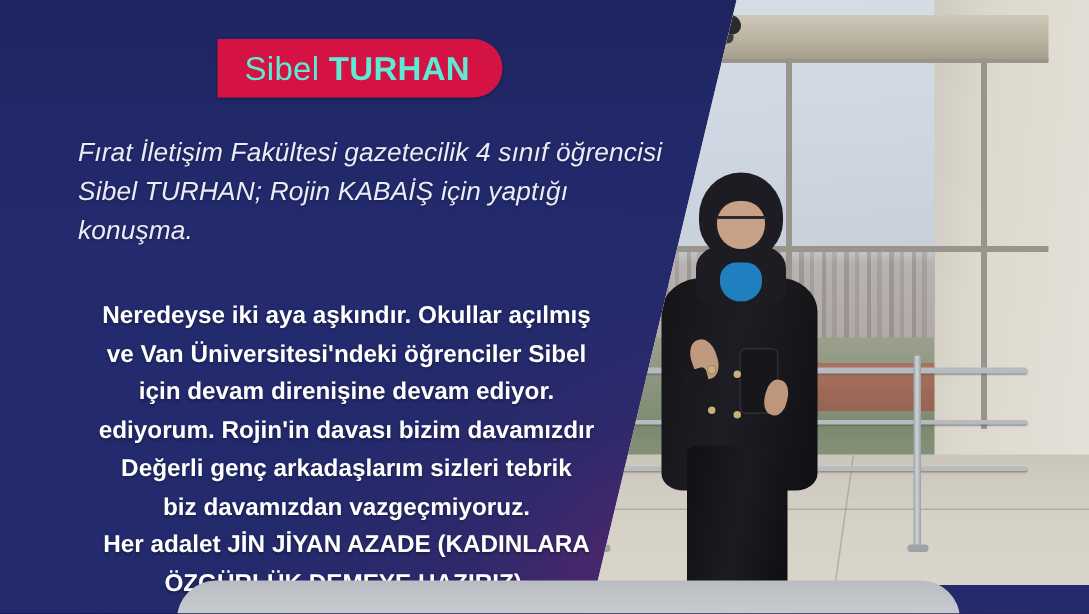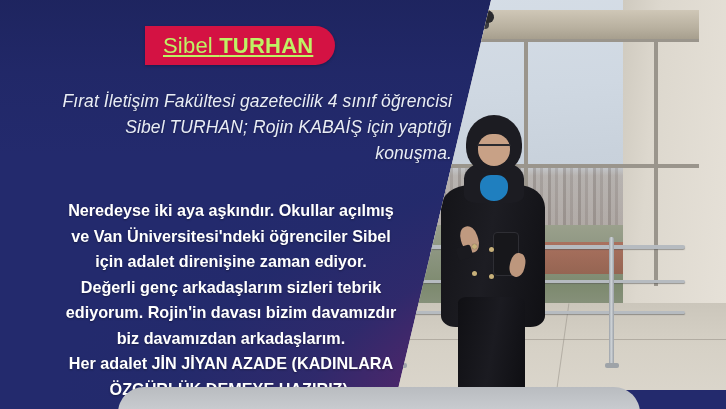--- a/index.html
+++ b/index.html
@@ -310,41 +310,39 @@
     top: 26px;
     height: 39px;
     padding: 0 22px 0 18px;
     display: flex;
     align-items: center;
     background: #d41243;
     border-radius: 0 20px 20px 0;
     box-shadow: 0 1px 3px rgba(0,0,0,0.25);
   }
   .name-badge .nb-text {
-    color: #bef264;
+    color: #5eead4;
     font-size: 22px;
     letter-spacing: .2px;
     white-space: nowrap;
-    text-decoration: underline;
   }
   .nb-first { font-weight: 400; }
   .nb-last  { font-weight: 700; }
 
   .intro {
     position: absolute;
     left: 52px;
     top: 88px;
     width: 400px;
     color: #e9edf5;
     font-style: italic;
     font-size: 17.5px;
     line-height: 26px;
     letter-spacing: .1px;
     text-shadow: 0 1px 2px rgba(0,0,0,.30);
-    text-align: right;
   }
 
   .quote {
     position: absolute;
     left: 28px;
     top: 198px;
     width: 406px;
     color: #ffffff;
     font-weight: 700;
     font-size: 16.2px;
@@ -437,24 +435,24 @@
 
   <div class="name-badge">
     <span class="nb-text"><span class="nb-first">Sibel </span><span class="nb-last">TURHAN</span></span>
   </div>
 
   <div class="intro">Fırat İletişim Fakültesi gazetecilik 4 sınıf öğrencisi Sibel TURHAN; Rojin KABAİŞ için yaptığı konuşma.</div>
 
   <div class="quote">
     <span class="ln">Neredeyse iki aya aşkındır. Okullar açılmış</span>
     <span class="ln">ve Van Üniversitesi'ndeki öğrenciler Sibel</span>
-    <span class="ln">için adalet direnişine zaman ediyor.</span>
+    <span class="ln">için devam direnişine devam ediyor.</span>
+    <span class="ln">ediyorum. Rojin'in davası bizim davamızdır</span>
     <span class="ln">Değerli genç arkadaşlarım sizleri tebrik</span>
-    <span class="ln">ediyorum. Rojin'in davası bizim davamızdır</span>
-    <span class="ln">biz davamızdan arkadaşlarım.</span>
+    <span class="ln">biz davamızdan vazgeçmiyoruz.</span>
     <span class="ln">Her adalet JİN JİYAN AZADE (KADINLARA</span>
     <span class="ln">ÖZGÜRLÜK DEMEYE HAZIRIZ).</span>
   </div>
 
   <div class="bottom-band"></div>
   <div class="bottom-sheet"></div>
 
 </div>
 
 </body></html>

